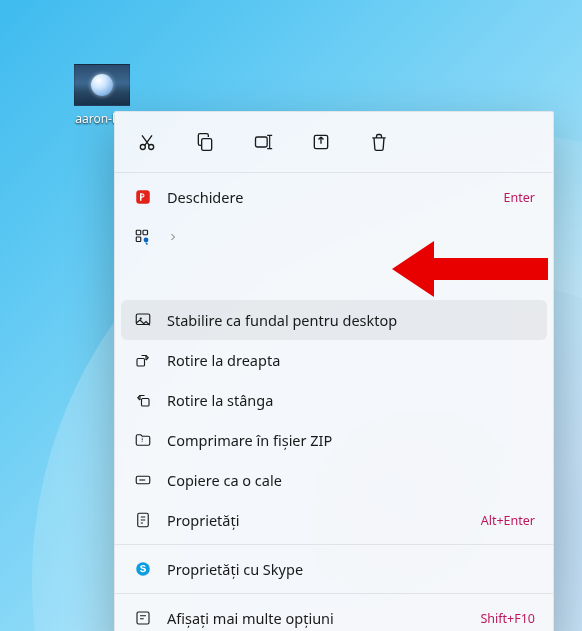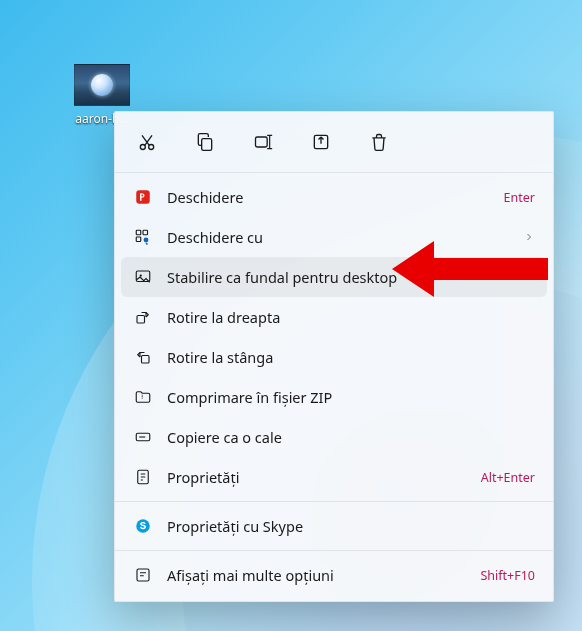--- a/index.html
+++ b/index.html
@@ -22,21 +22,21 @@
 
   .context-menu{position:absolute;left:114px;top:111px;width:440px;
     background:rgba(249,249,251,.94);backdrop-filter:blur(20px);
     border:1px solid rgba(0,0,0,.07);border-radius:2px;
     box-shadow:0 18px 48px rgba(0,0,0,.25);padding:6px;}
   .icon-row{display:flex;gap:22px;padding:6px 8px 8px 8px;}
   .icon-btn{width:36px;height:36px;border-radius:6px;display:flex;align-items:center;justify-content:center;color:#1a1a1a;}
   .sep{height:1px;background:rgba(0,0,0,.08);margin:4px -6px;}
 
   .item{display:flex;align-items:center;height:40px;border-radius:6px;padding:0 12px;color:#1a1a1a;}
-  .item.hovered{background:rgba(0,0,0,.06);}
+  .item.hovered{background:rgba(0,0,0,.06);margin-top:43px;}
   .item .ic{width:20px;height:20px;flex:0 0 20px;margin-right:14px;display:flex;align-items:center;justify-content:center;}
   .item .label{flex:1;font-size:14.5px;}
   .item .accel{font-size:12.5px;color:#be185d;white-space:nowrap;}
   .item .chev{color:#6b6b6b;}
 
   .arrow{position:absolute;left:428px;top:258px;pointer-events:none;}
   .arrow-body{width:120px;height:22px;background:#e80000;}
   .arrow-head{width:0;height:0;border-top:28px solid transparent;border-bottom:28px solid transparent;
               border-right:42px solid #e80000;position:absolute;left:-36px;top:-17px;}
   svg{display:block;}
@@ -105,21 +105,20 @@
   <div class="item">
     <span class="ic">
       <svg width="18" height="18" viewBox="0 0 24 24" fill="none" stroke="#1a1a1a" stroke-width="1.5">
         <rect x="3" y="3" width="6" height="6" rx="1"></rect>
           <rect x="12" y="3" width="6" height="6" rx="1"></rect>
         <rect x="3" y="12" width="6" height="6" rx="1"></rect>
           <circle cx="16" cy="16" r="3.2" fill="#0a66c2" stroke="none"></circle>
         <path d="M16 20l2 2" stroke="#0a66c2" stroke-width="2"></path>
         </svg>
     </span>
-    <span class="label">Deschidere cu</span>
     <span class="chev">
       <svg width="12" height="12" viewBox="0 0 24 24" fill="none" stroke="currentColor" stroke-width="2">
           <path d="M9 6l6 6-6 6"></path>
         </svg>
     </span>
   </div>
 
   <div class="item hovered">
     <span class="ic">
       <svg width="18" height="18" viewBox="0 0 24 24" fill="none" stroke="#1a1a1a" stroke-width="1.5">

